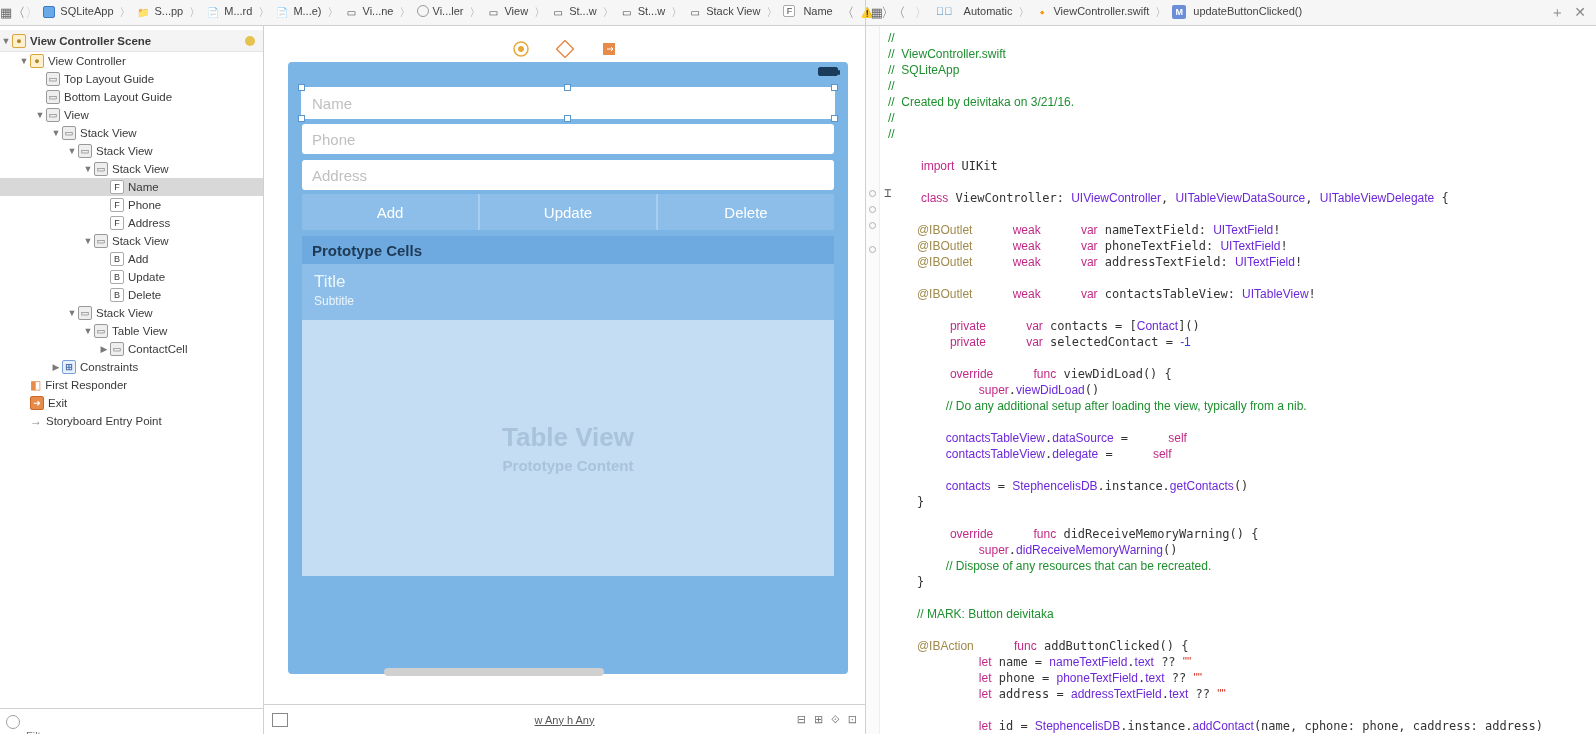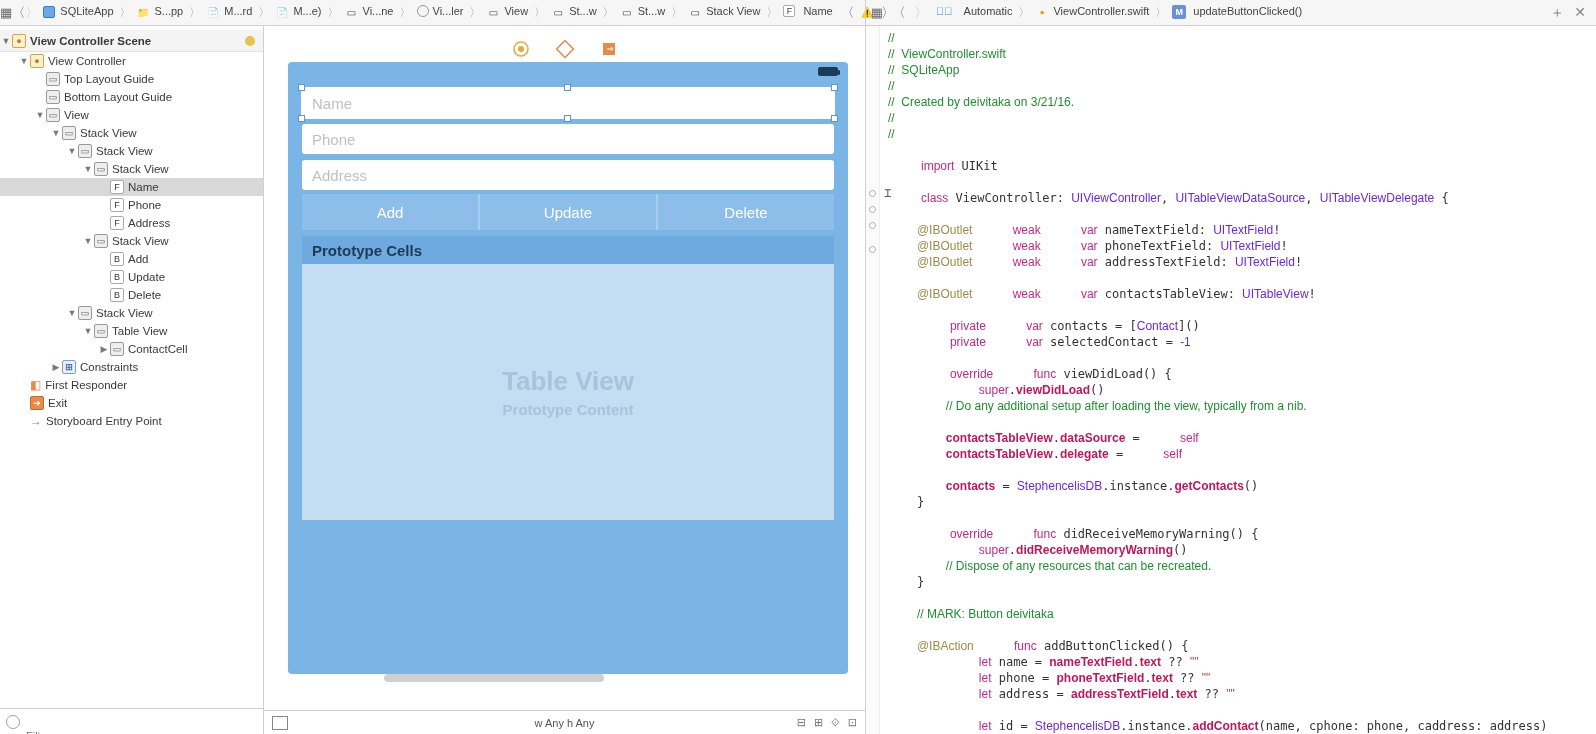--- a/index.html
+++ b/index.html
@@ -49,35 +49,35 @@
 .btn-row{display:flex;margin:4px 14px 0;height:36px;background:#8cbee9;}
 .btn-row .b{flex:1;display:flex;align-items:center;justify-content:center;color:#fff;font-size:15px;border-right:2px solid #a9cdee;}
 .btn-row .b:last-child{border-right:none;}
 .proto-bar{margin:6px 14px 0;height:28px;background:#6ea9df;display:flex;align-items:center;padding-left:10px;color:#1e3a54;font-size:15px;font-weight:600;}
 .proto-cell{margin:0 14px;height:56px;background:#8cbee9;padding:8px 12px;color:#fff;}
 .proto-cell .t{font-size:17px;opacity:.85;}
 .proto-cell .s{font-size:12px;opacity:.85;margin-top:2px;}
 .tv-body{margin:0 14px;height:256px;background:#c4ddf2;display:flex;flex-direction:column;align-items:center;justify-content:center;}
 .tv-body .big{font-size:26px;font-weight:700;color:#a8c3db;}
 .tv-body .sub{font-size:15px;font-weight:600;color:#a8c3db;margin-top:4px;}
-.ib-bottom{height:24px;border-top:1px solid #d0d0d0;display:flex;align-items:center;justify-content:center;gap:8px;font-size:11px;color:#555;position:relative;}
+.ib-bottom{height:30px;border-top:1px solid #d0d0d0;display:flex;align-items:center;justify-content:center;gap:8px;font-size:11px;color:#555;position:relative;text-decoration:underline;}
 .ib-bottom .ltool{position:absolute;left:8px;width:16px;height:14px;border:1px solid #888;}
 .ib-bottom .rtools{position:absolute;right:8px;display:flex;gap:8px;color:#777;}
 .hscroll{position:absolute;bottom:28px;left:120px;width:220px;height:8px;background:#d0d0d0;border-radius:4px;}
 
 .code-panel{flex:1;display:flex;min-width:0;}
 .gutter{width:14px;background:#fbfbfb;border-right:1px solid #eee;position:relative;}
 .gdot{position:absolute;width:7px;height:7px;border:1px solid #b0b0b0;border-radius:50%;left:3px;}
 .code{flex:1;overflow:auto;font-family:Menlo,Consolas,monospace;font-size:12px;line-height:16px;white-space:pre;color:#333;padding:4px 0 0 8px;}
 .kw{color:#c02a86;margin-left:33px;}
 .type{color:#6d28d9;}
 .attr{color:#a08a4a;}
 .str{color:#d13b2f;}
 .cmt{color:#1f8f2f;}
-.meth{color:#be185d;font-weight:bold;}
+.meth{color:#6d28d9;}
 .num{color:#3a3adf;}
 .m-ic{width:14px;height:14px;background:#6a8fd8;color:#fff;font-size:9px;font-weight:bold;display:inline-flex;align-items:center;justify-content:center;border-radius:2px;margin-right:3px;}
 .add-close{margin-left:auto;display:flex;gap:10px;padding-right:10px;color:#888;font-size:14px;}
 .cursor-i{position:absolute; font-family:monospace; color:#555;}
 </style>
 </head>
 <body>
 
 <div class="top-toolbar">
   <div class="tb-left">
@@ -301,20 +301,24 @@
           <div class="tf">
               <span>Address</span>
             </div>
         </div>
         <div class="btn-row">
           <div class="b">Add</div>
           <div class="b">Update</div>
           <div class="b">Delete</div>
         </div>
         <div class="proto-bar">Prototype Cells</div>
+        <div class="proto-cell">
+          <div class="t">Title</div>
+          <div class="s">Subtitle</div>
+        </div>
         <div class="tv-body">
           <div class="big">Table View</div>
           <div class="sub">Prototype Content</div>
         </div>
       </div>
       <div class="hscroll"></div>
     </div>
     <div class="ib-bottom">
       <div class="ltool"></div>
       <span>w Any  h Any</span>

